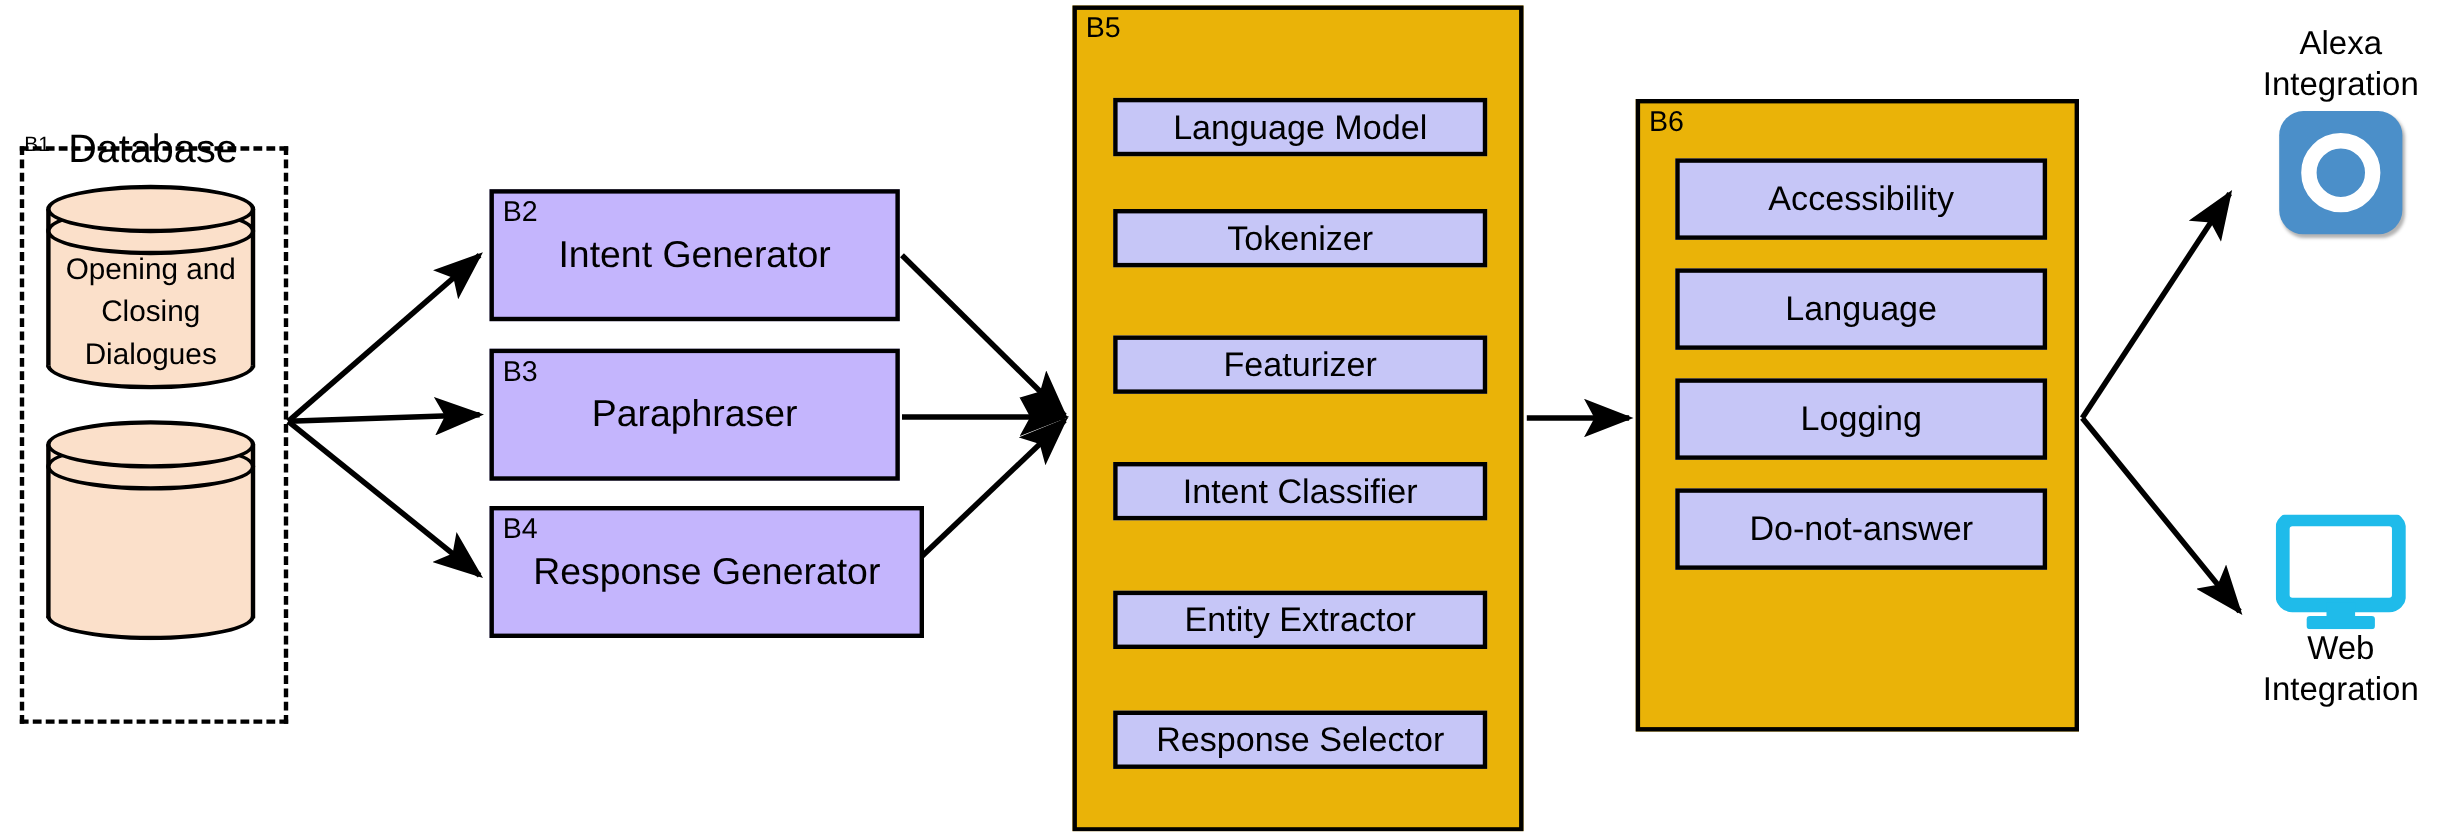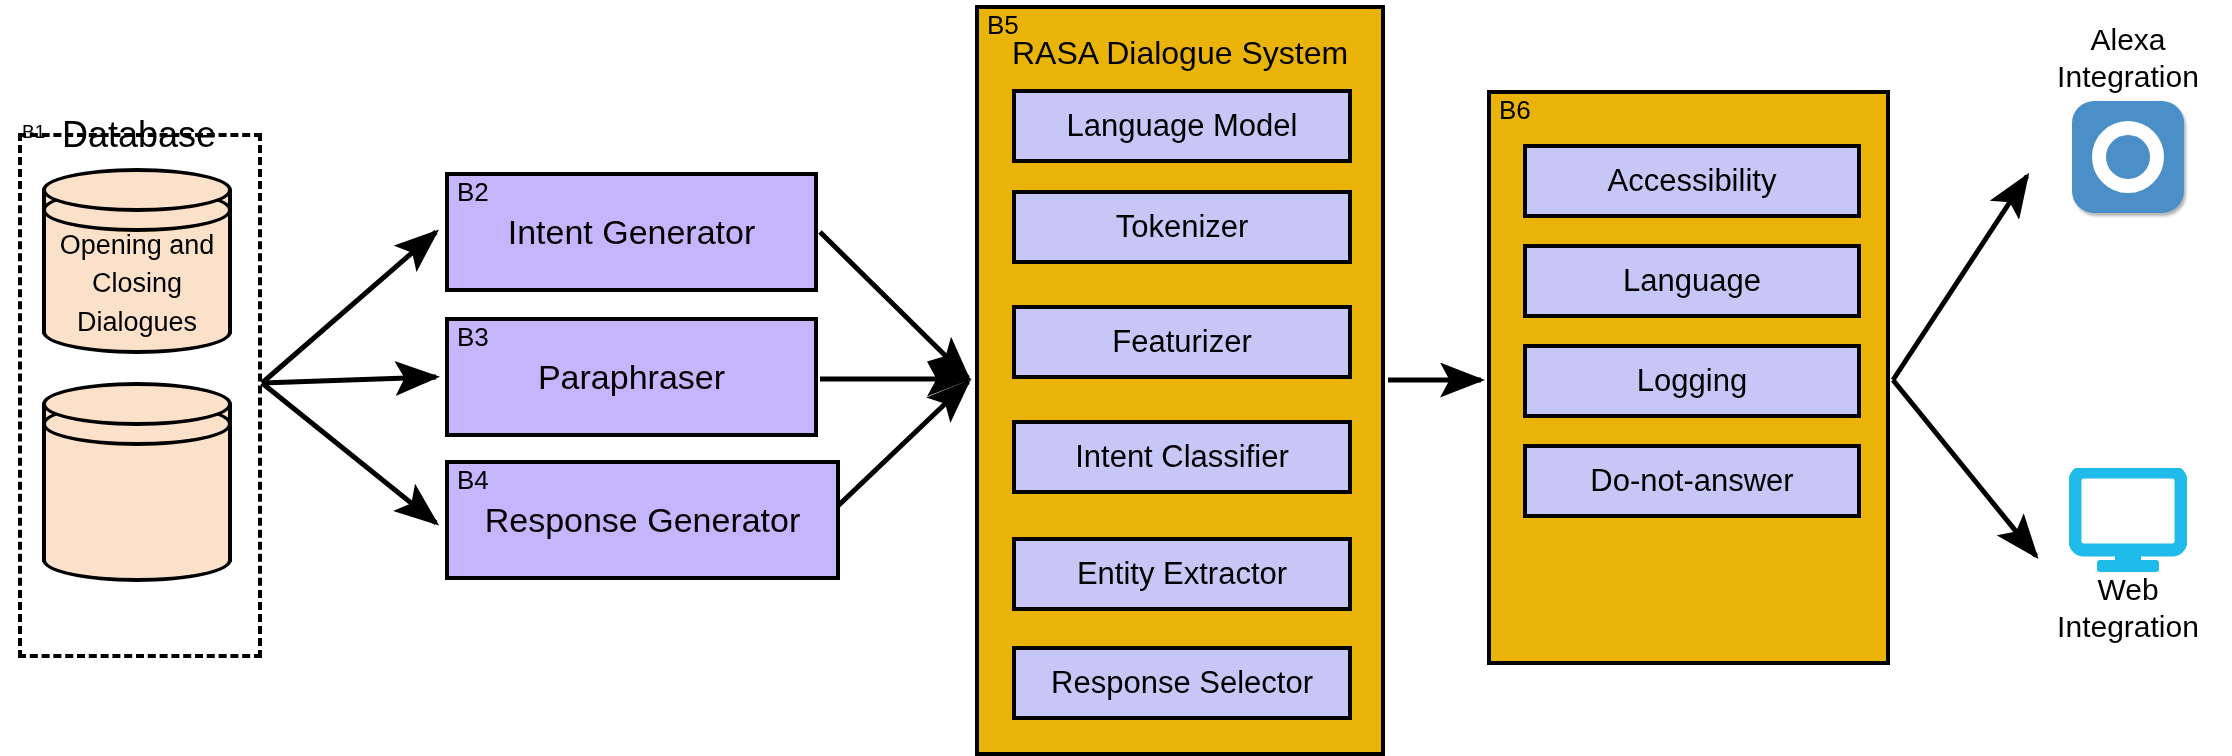--- a/index.html
+++ b/index.html
@@ -156,21 +156,21 @@
     box-sizing: border-box;
     display: flex;
     align-items: center;
     justify-content: center;
     font-size: 31px;
     color: #000;
     text-align: center;
   }
   #b5 { left: 975px; top: 5px; width: 410px; height: 751px; }
   #b5-title { top: 26px; }
-  #b5 .sub-box { left: 33px; width: 340px; height: 74px; }
+  #b5 .sub-box { left: 33px; width: 340px; height: 53px; }
   #b6 { left: 1487px; top: 90px; width: 403px; height: 575px; }
   #b6-title { top: 76px; }
   #b6 .sub-box { left: 32px; width: 338px; height: 74px; }
 
   
   .endpoint {
     position: absolute;
     text-align: center;
     width: 200px;
   }
@@ -263,21 +263,20 @@
     <span class="box-tag">B3</span>
     <span class="box-title-center">Paraphraser</span>
   </div>
   <div class="yellow-box" id="b4">
     <span class="box-tag">B4</span>
     <span class="box-title-center">Response Generator</span>
   </div>
 
   <div class="container-box" id="b5">
     <span class="box-tag">B5</span>
-    <span class="container-title" id="b5-title">RASA Dialogue System</span>
 
     <div class="sub-box" style="top:80px">Language Model</div>
     <div class="sub-box" style="top:181px">Tokenizer</div>
     <div class="sub-box" style="top:296px">Featurizer</div>
     <div class="sub-box" style="top:411px">Intent Classifier</div>
     <div class="sub-box" style="top:528px">Entity Extractor</div>
     <div class="sub-box" style="top:637px">Response Selector</div>
   </div>
 
   <div class="container-box" id="b6">

